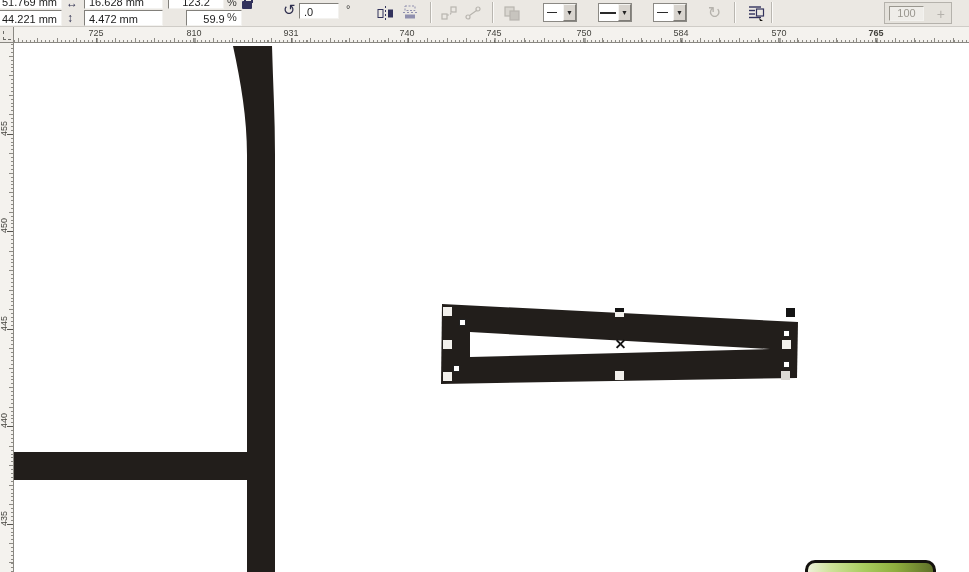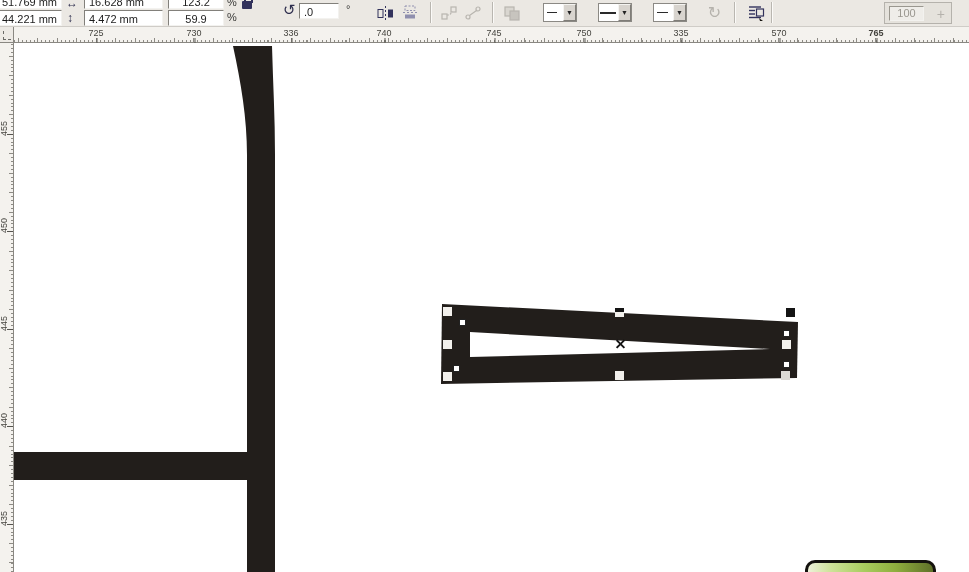--- a/index.html
+++ b/index.html
@@ -102,21 +102,21 @@
     <div class="field f-right" style="left:-30px; top:-7px; width:92px;">51.769 mm</div>
     <div class="field f-right" style="left:-30px; top:10px; width:92px;">44.221 mm</div>
 
     <span class="glyph" style="left:66px; top:-3px;">↔</span>
     <span class="glyph" style="left:67px; top:12px;">↕</span>
 
     <div class="field f-left" style="left:84px; top:-7px; width:79px;">16.628 mm</div>
     <div class="field f-left" style="left:84px; top:10px; width:79px;">4.472 mm</div>
 
     <div class="field f-center" style="left:168px; top:-7px; width:56px;">123.2</div>
-    <div class="field f-center" style="left:168px; top:10px; width:56px;">59.9</div>
+    <div class="field f-center" style="left:186px; top:10px; width:56px;">59.9</div>
 
     <span class="plainlabel" style="left:227px; top:-4px;">%</span>
     <span class="plainlabel" style="left:227px; top:11px;">%</span>
     <span class="lock" style="left:242px; top:1px;"></span>
 
     <span class="glyph" style="left:283px; top:4px; font-size:15px;">↺</span>
     <div class="field f-left" style="left:299px; top:3px; width:40px;">.0</div>
     <span class="plainlabel" style="left:346px; top:3px;">°</span>
 
     <div class="tbtn" style="left:374px;">
@@ -202,26 +202,26 @@
     <div class="zoomgroup" style="left:884px;">
       <span class="zoomfield">100</span>
       <span class="spin">+</span>
     </div>
   </div>
 
   <div class="ruler-row">
     <div class="corner"></div>
     <div class="hruler">
       <span class="hlabel" style="left:82px;">725</span>
-      <span class="hlabel" style="left:180px;">730</span>
-      <span class="hlabel" style="left:277px;">336</span>
-      <span class="hlabel" style="left:370px;text-align:right;">740</span>
+      <span class="hlabel" style="left:180px;">810</span>
+      <span class="hlabel" style="left:277px;">931</span>
+      <span class="hlabel" style="left:393px;text-align:right;">740</span>
       <span class="hlabel" style="left:480px;">745</span>
       <span class="hlabel" style="left:570px;">750</span>
-      <span class="hlabel" style="left:667px;">335</span>
+      <span class="hlabel" style="left:667px;">584</span>
       <span class="hlabel" style="left:765px;">570</span>
       <span class="hlabel" style="left:862px;font-weight:bold;">765</span>
     </div>
   </div>
 
   <div class="main">
     <div class="vruler">
       <span class="vlabel" style="top:78px;">455</span>
       <span class="vlabel" style="top:175px;">450</span>
       <span class="vlabel" style="top:273px;">445</span>

